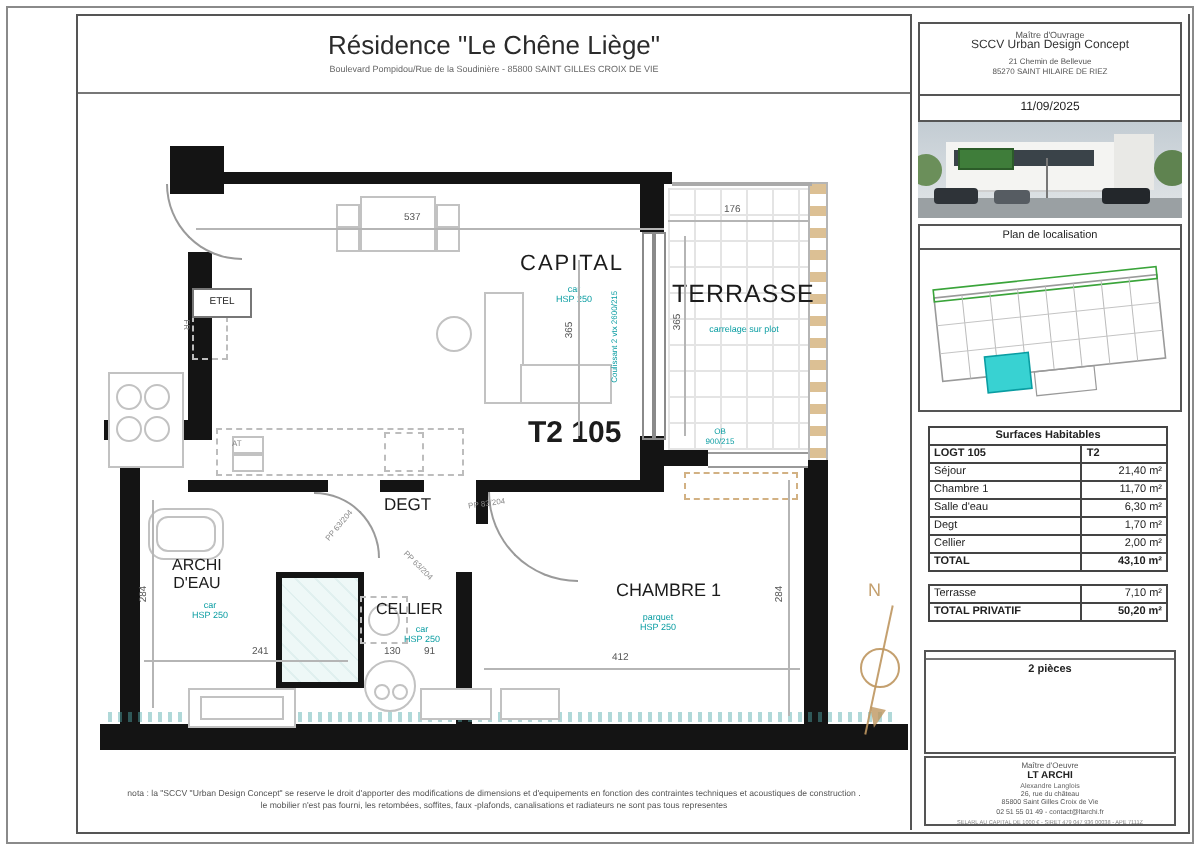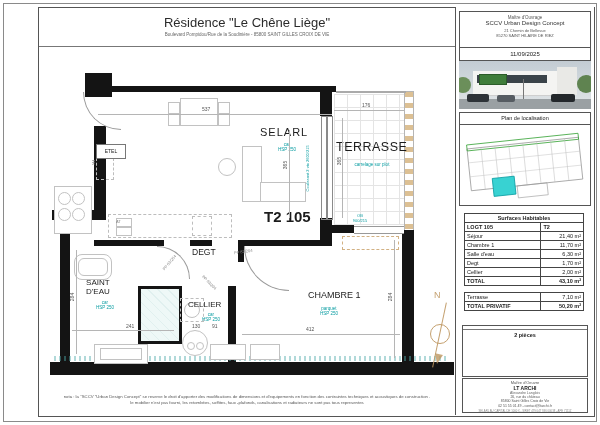--- a/index.html
+++ b/index.html
@@ -102,25 +102,25 @@
     <div class="fur" style="left:52px;top:286px;width:52px;height:18px;"></div>
     <div class="fur" style="left:58px;top:290px;width:40px;height:10px;"></div>
     <div class="furd" style="left:138px;top:240px;width:22px;height:22px;"></div>
     <div class="fur" style="left:142px;top:244px;width:14px;height:14px;border-radius:50%;"></div>
     <div class="fur" style="left:140px;top:272px;width:24px;height:24px;border-radius:50%;"></div>
     <div class="fur" style="left:145px;top:284px;width:6px;height:6px;border-radius:50%;"></div>
     <div class="fur" style="left:154px;top:284px;width:6px;height:6px;border-radius:50%;"></div>
     <div class="fur" style="left:168px;top:286px;width:34px;height:14px;"></div>
     <div class="fur" style="left:208px;top:286px;width:28px;height:14px;"></div>
 
-    <div class="lbl" style="left:218px;top:68px;font-size:11px;letter-spacing:1px;">SELARL</div>
+    <div class="lbl" style="left:218px;top:68px;font-size:11px;letter-spacing:1px;">CAPITAL</div>
     <div class="lbl" style="left:294px;top:82px;font-size:12.5px;letter-spacing:.5px;">TERRASSE</div>
     <div class="lbl" style="left:222px;top:150px;font-size:15px;font-weight:bold;">T2 105</div>
     <div class="lbl" style="left:266px;top:232px;font-size:9px;">CHAMBRE 1</div>
-    <div class="lbl" style="left:44px;top:220px;font-size:8px;">SAINT
+    <div class="lbl" style="left:44px;top:220px;font-size:8px;">ARCHI
 D'EAU</div>
     <div class="lbl" style="left:150px;top:190px;font-size:8.5px;">DEGT</div>
     <div class="lbl" style="left:146px;top:242px;font-size:8px;">CELLIER</div>
     <div class="lbl" style="left:48px;top:102px;font-size:4px;transform:rotate(90deg);color:#777;">FR</div>
     <div class="lbl" style="left:74px;top:162px;font-size:4px;color:#888;">AT</div>
 
     <div class="cy" style="left:230px;top:84px;width:30px;">car
 HSP 250</div>
     <div class="cy" style="left:302px;top:104px;width:56px;">carrelage sur plot</div>
     <div class="cy" style="left:272px;top:248px;width:30px;">parquet

